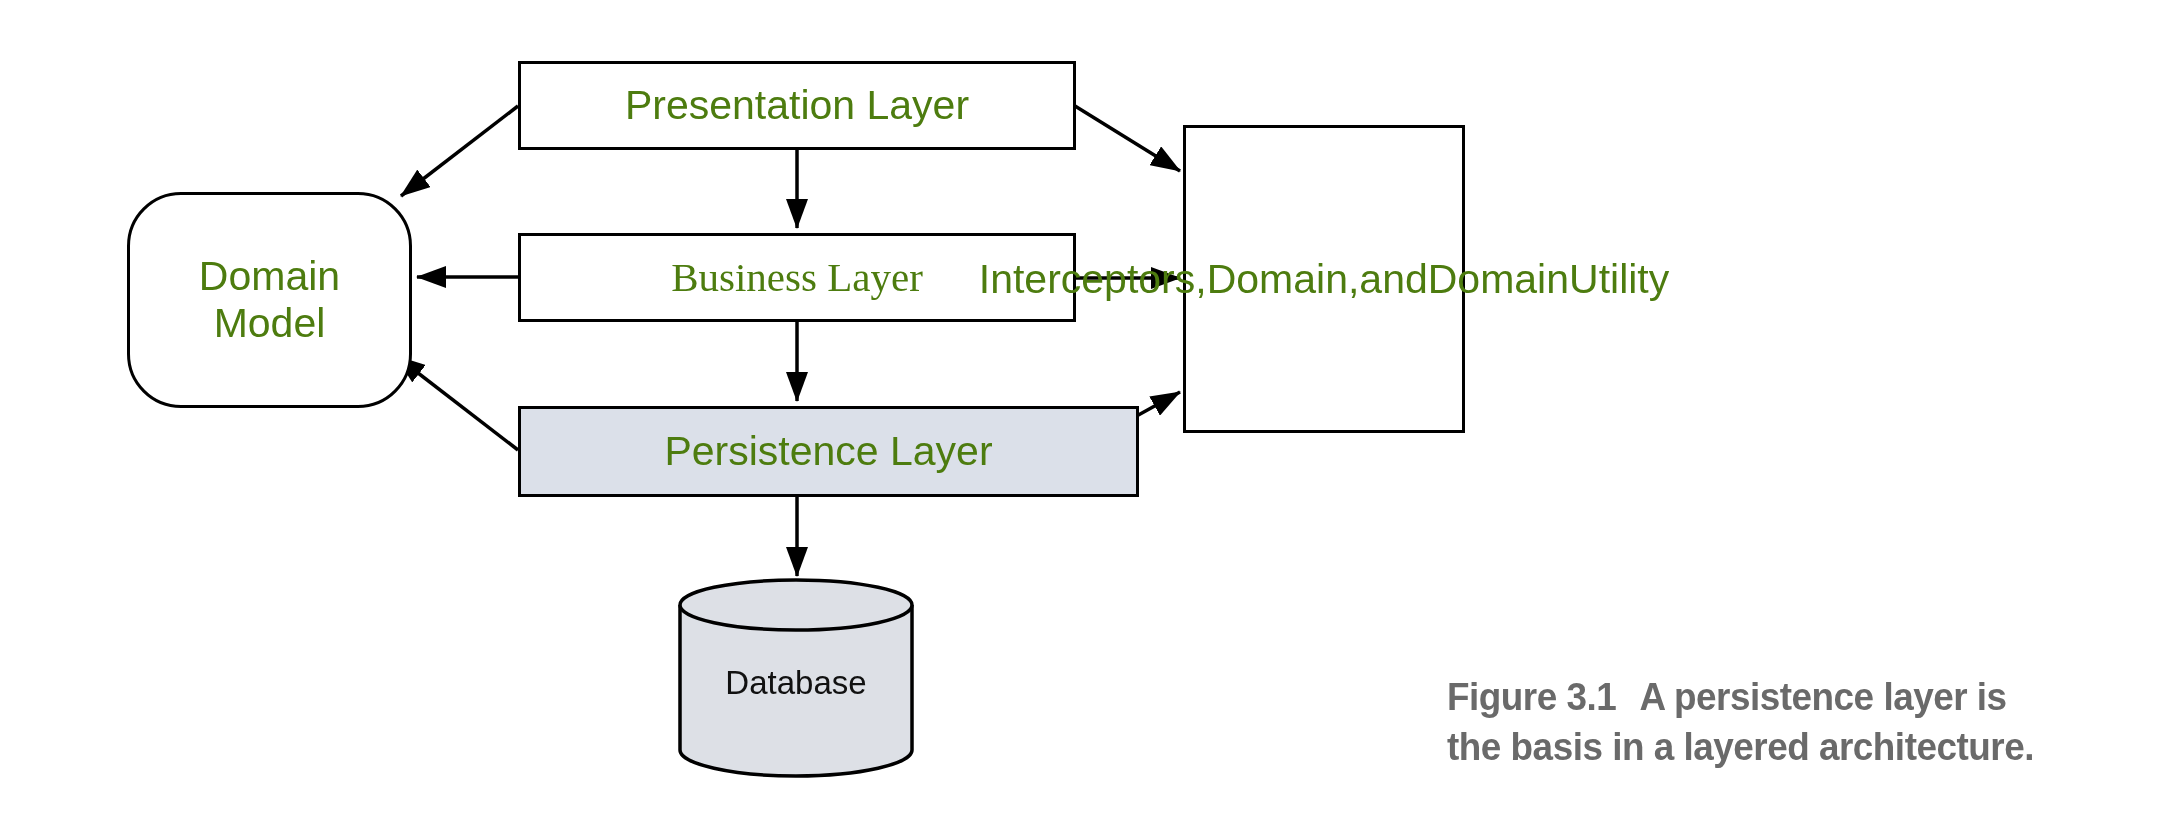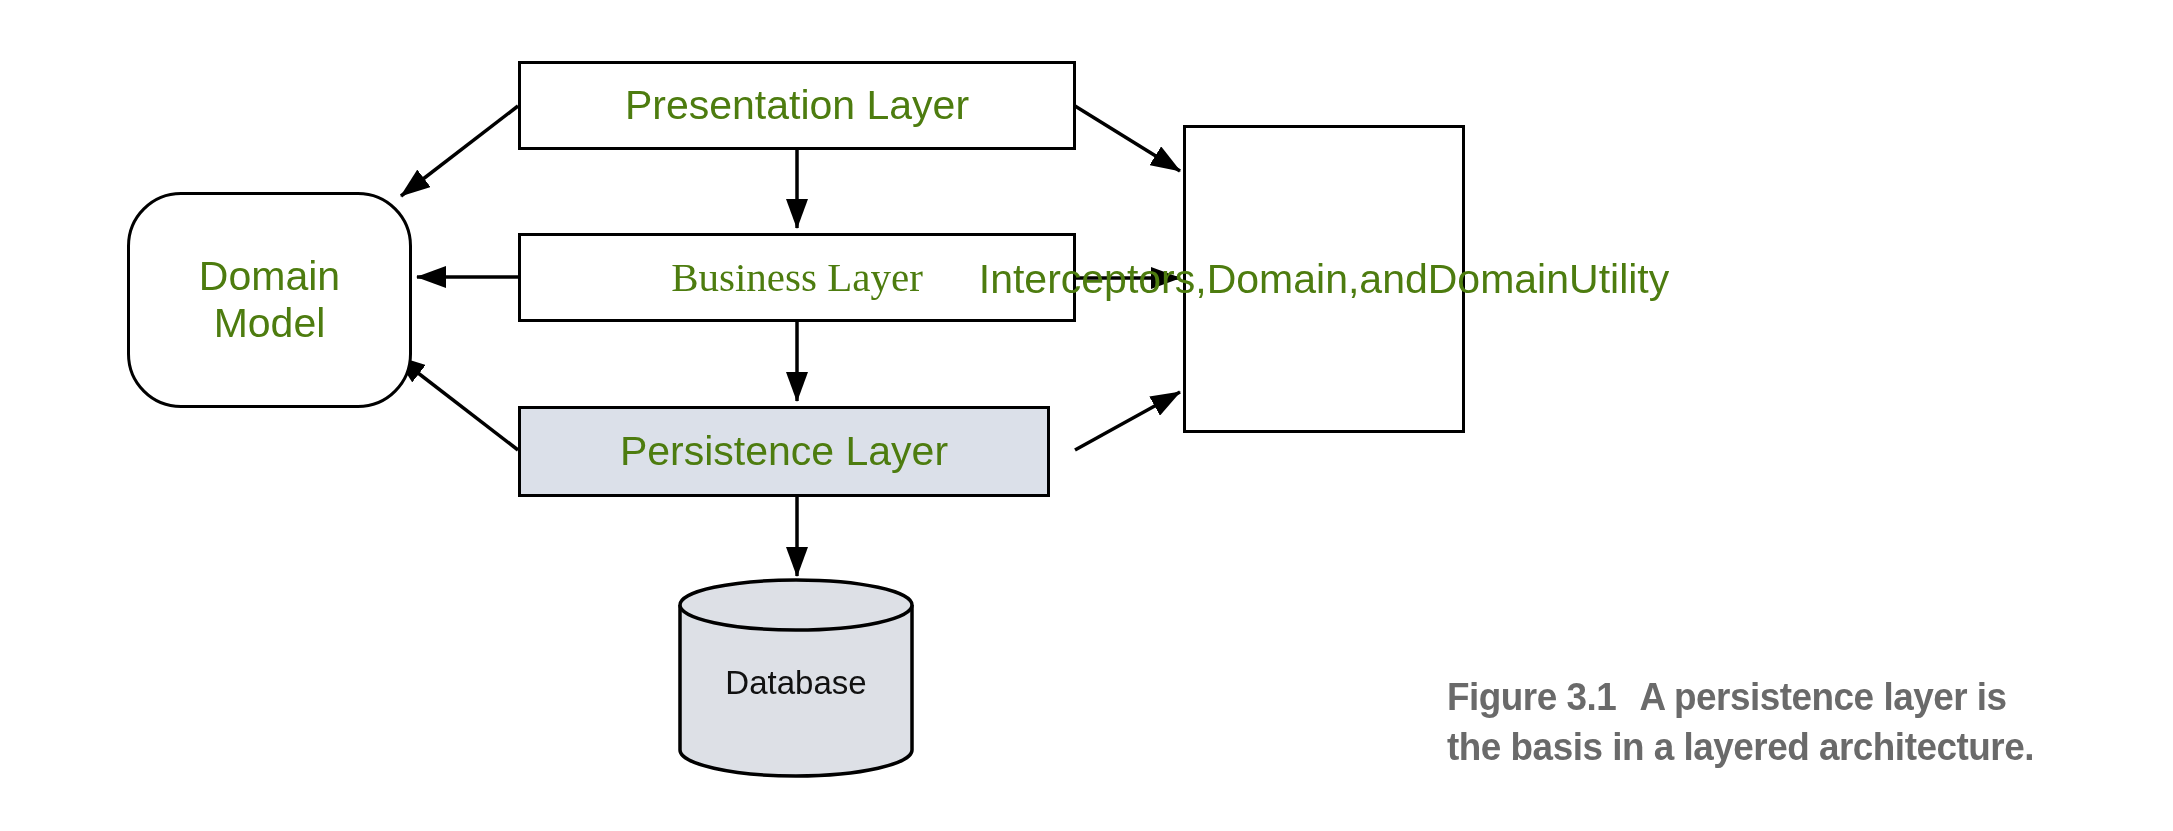--- a/index.html
+++ b/index.html
@@ -9,21 +9,21 @@
   }
   svg.edges{position:absolute;left:0;top:0;z-index:1;}
   .node{
     position:absolute;z-index:2;box-sizing:border-box;
     display:flex;align-items:center;justify-content:center;
     border:3px solid #000;background:#ffffff;color:#4d7c0f;
     font-size:41px;line-height:47px;text-align:right;
   }
   .node--presentation{left:518px;top:61px;width:558px;height:89px;}
   .node--business{left:518px;top:233px;width:558px;height:89px;font-family:Liberation Serif, serif;}
-  .node--persistence{left:518px;top:406px;width:532px;height:91px;background:#dbe0e9;}
+  .node--persistence{left:518px;top:406px;width:621px;height:91px;background:#dbe0e9;}
   .node--domain{left:127px;top:192px;width:285px;height:216px;border-radius:54px;flex-direction:column;}
   .node--interceptors{left:1183px;top:125px;width:282px;height:308px;flex-direction:row;}
   .node--interceptors span,.node--domain span{display:block;}
   .db-label{
     position:absolute;z-index:2;left:680px;top:658px;width:232px;
     text-align:center;font-size:33px;line-height:50px;color:#111;
   }
   .caption{
     position:absolute;z-index:2;left:1447px;top:672px;width:730px;
     font-size:38px;font-weight:bold;line-height:50px;color:#6a6a6a;

